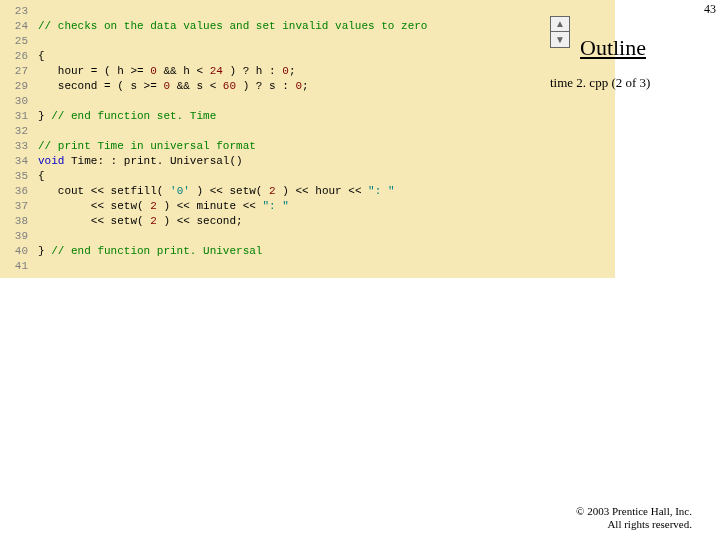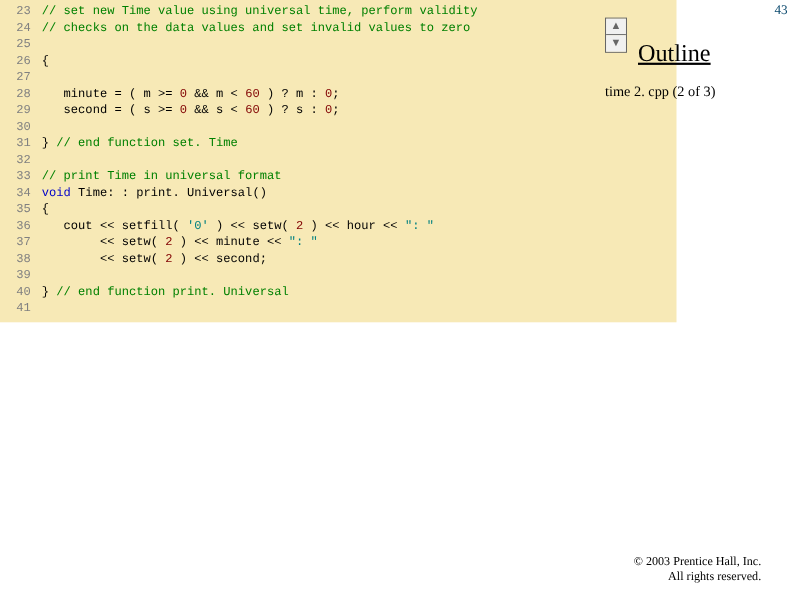--- a/index.html
+++ b/index.html
@@ -10,21 +10,21 @@
     background: #ffffff;
     font-family: "Times New Roman", serif;
     position: relative;
     overflow: hidden;
   }
   .page-number {
     position: absolute;
     top: 2px;
     right: 4px;
     font-size: 12px;
-    color: #0c4a6e;
+    color: #000000;
   }
   .code-block {
     position: absolute;
     top: 0;
     left: 0;
     width: 615px;
     background: #f7e9b6;
     padding: 4px 0 4px 0;
   }
   .line {
@@ -97,26 +97,25 @@
     color: #000;
     line-height: 1.25;
   }
 </style>
 </head>
 <body>
 
 <div class="page-number">43</div>
 
 <div class="code-block" id="code-block">
-    <div class="line"><span class="ln">23</span><span><span class="cm">// set new Time value using universal time, perform validity</span></span></div>
+    <div class="line"><span class="ln">23</span></div>
     <div class="line"><span class="ln">24</span><span><span class="cm">// checks on the data values and set invalid values to zero</span></span></div>
     <div class="line"><span class="ln">25</span></div>
     <div class="line"><span class="ln">26</span><span><span class="code">{</span></span></div>
-    <div class="line"><span class="ln">27</span></div>
-    <div class="line"><span class="ln">28</span><span><span class="code">   minute = ( m &gt;= </span><span class="num">0</span><span class="code"> &amp;&amp; m &lt; </span><span class="num">60</span><span class="code"> ) ? m : </span><span class="num">0</span><span class="code">;</span></span></div>
+    <div class="line"><span class="ln">27</span><span><span class="code">   hour = ( h &gt;= </span><span class="num">0</span><span class="code"> &amp;&amp; h &lt; </span><span class="num">24</span><span class="code"> ) ? h : </span><span class="num">0</span><span class="code">;</span></span></div>
     <div class="line"><span class="ln">29</span><span><span class="code">   second = ( s &gt;= </span><span class="num">0</span><span class="code"> &amp;&amp; s &lt; </span><span class="num">60</span><span class="code"> ) ? s : </span><span class="num">0</span><span class="code">;</span></span></div>
     <div class="line"><span class="ln">30</span><span><span class="code"></span></span></div>
     <div class="line"><span class="ln">31</span><span><span class="code">} </span><span class="cm">// end function set. Time</span></span></div>
     <div class="line"><span class="ln">32</span><span><span class="code"></span></span></div>
     <div class="line"><span class="ln">33</span><span><span class="cm">// print Time in universal format</span></span></div>
     <div class="line"><span class="ln">34</span><span><span class="kw">void</span><span class="code"> Time: : print. Universal()</span></span></div>
     <div class="line"><span class="ln">35</span><span><span class="code">{</span></span></div>
     <div class="line"><span class="ln">36</span><span><span class="code">   cout &lt;&lt; setfill( </span><span class="ch">'0'</span><span class="code"> ) &lt;&lt; setw( </span><span class="num">2</span><span class="code"> ) &lt;&lt; hour &lt;&lt; </span><span class="ch">": "</span></span></div>
     <div class="line"><span class="ln">37</span><span><span class="code">        &lt;&lt; setw( </span><span class="num">2</span><span class="code"> ) &lt;&lt; minute &lt;&lt; </span><span class="ch">": "</span></span></div>
     <div class="line"><span class="ln">38</span><span><span class="code">        &lt;&lt; setw( </span><span class="num">2</span><span class="code"> ) &lt;&lt; second;</span></span></div>

